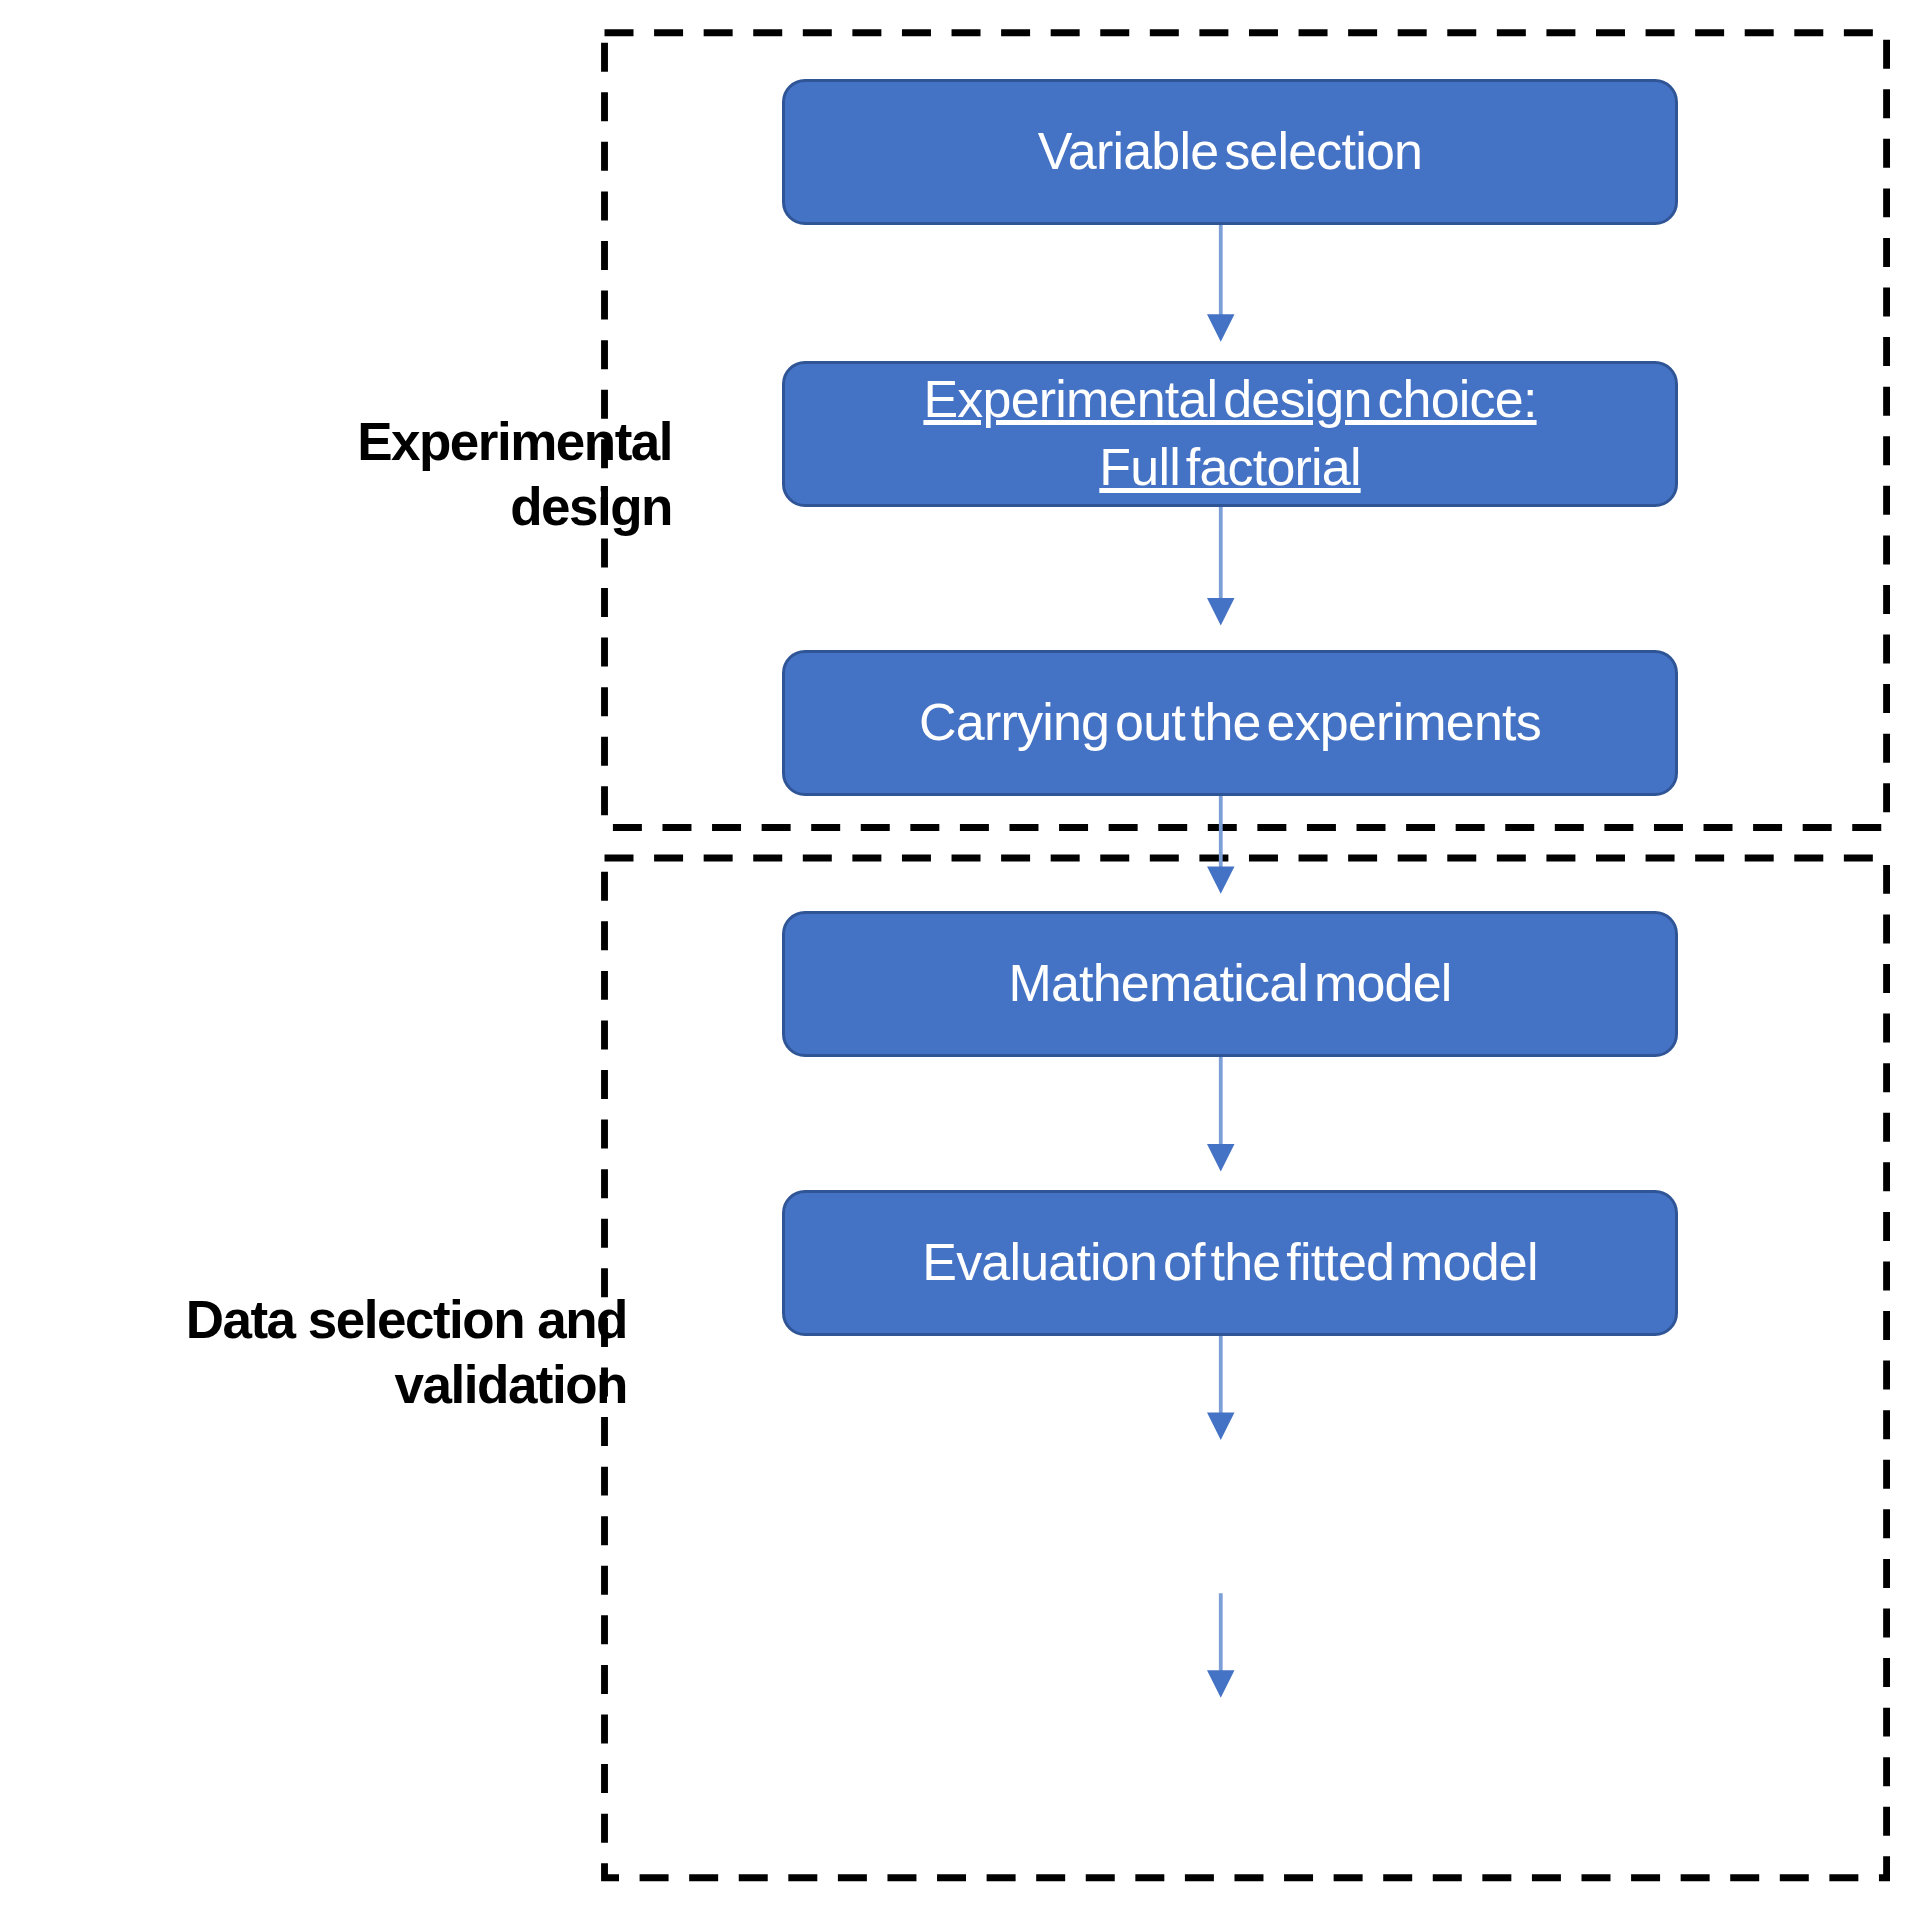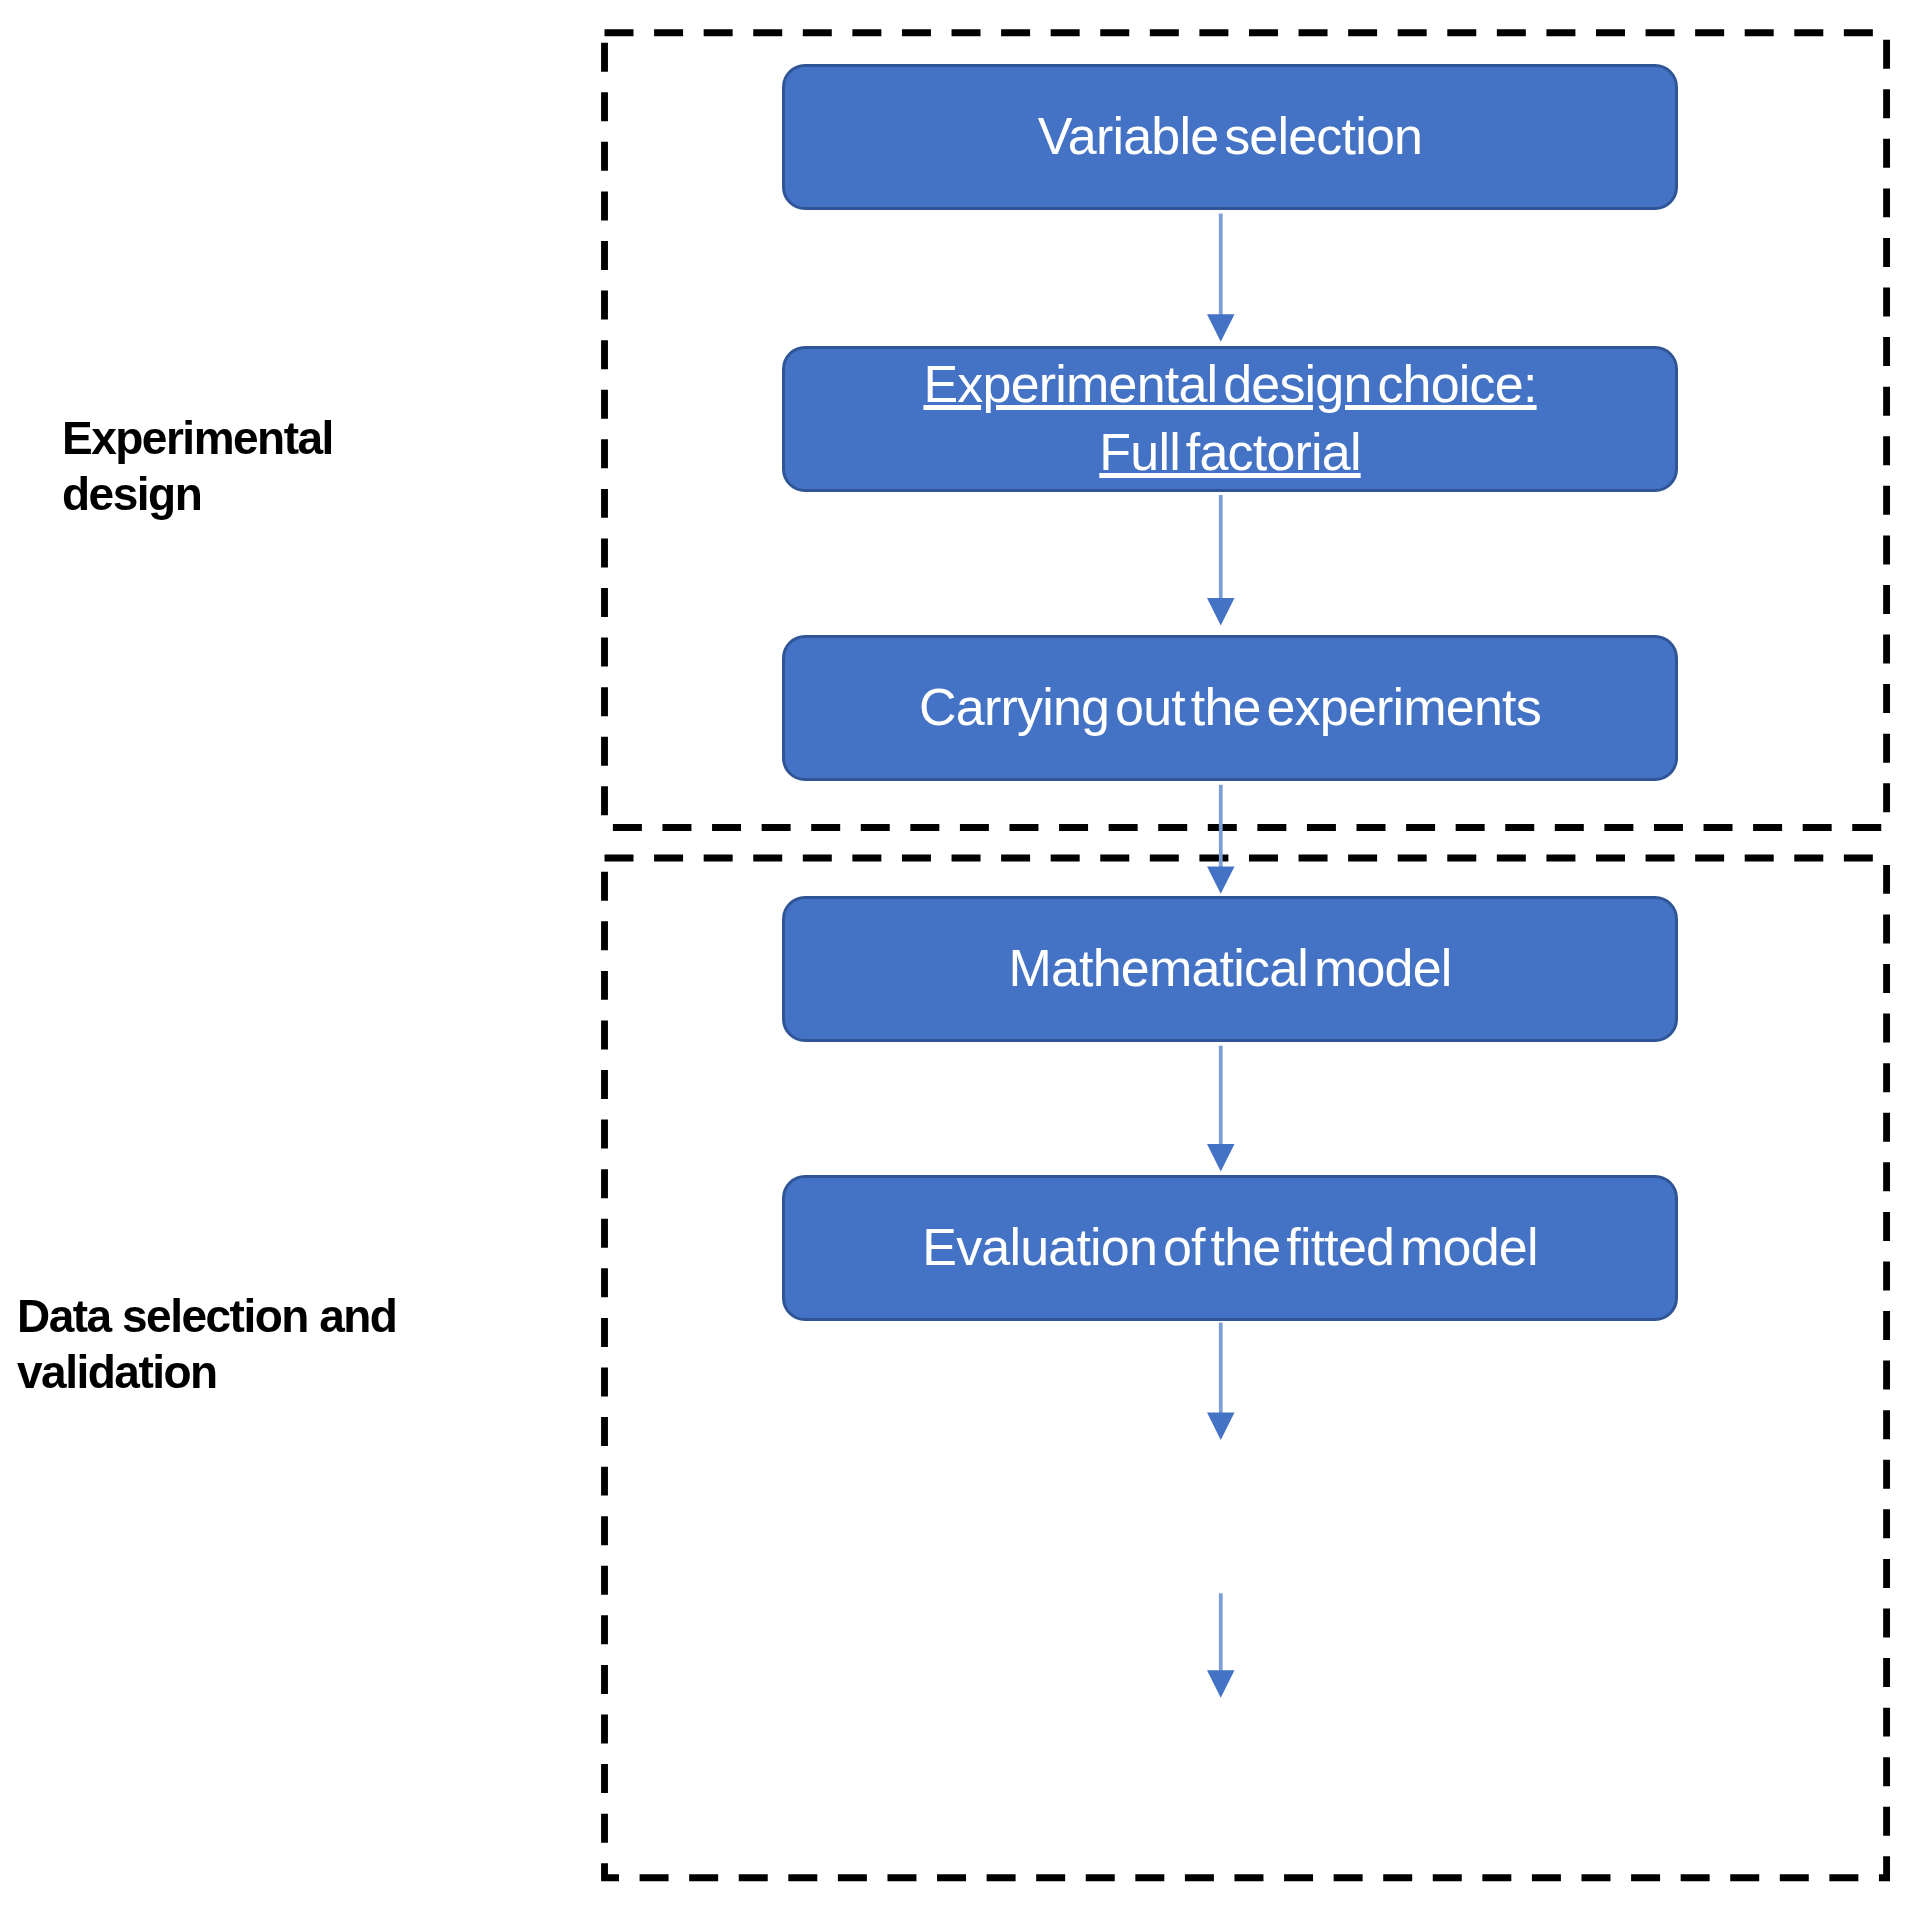--- a/index.html
+++ b/index.html
@@ -40,22 +40,22 @@
   .arrow line{
     stroke:var(--arrow-stem,#7D9FD8);
     stroke-width:5;
   }
   .arrow polygon{
     fill:var(--arrow-head,#4472C4);
   }
   .side-label{
     position:absolute;
     width:610px;
-    text-align:left;
-    font-size:46px;
+    text-align:right;
+    font-size:53px;
     font-weight:bold;
     line-height:1.22;
     color:var(--section-label-text,#000);
     letter-spacing:-1.5px;
     white-space:pre-line;
   }
   .label-1{ left:62px;  top:410px;  }
   .label-2{ left:17px;  top:1288px; }
   .box{
     position:absolute;
@@ -70,20 +70,21 @@
     align-items:center;
     justify-content:center;
     text-align:center;
     color:var(--box-text,#fff);
     font-size:52px;
     line-height:1.3;
     letter-spacing:-0.8px;
     word-spacing:-0.15em;
     white-space:pre-line;
     padding:0 19px;
+    margin-top:15px;
   }
   .b1{ top:64px;   }
   .b2{ top:346px;text-decoration:underline;  }
   .b3{ top:635px;  }
   .b4{ top:896px; }
   .b5{ top:1175px; }
   .b6{ top:1444px; }
   .b7{ top:1703px; }
 </style>
 </head>

